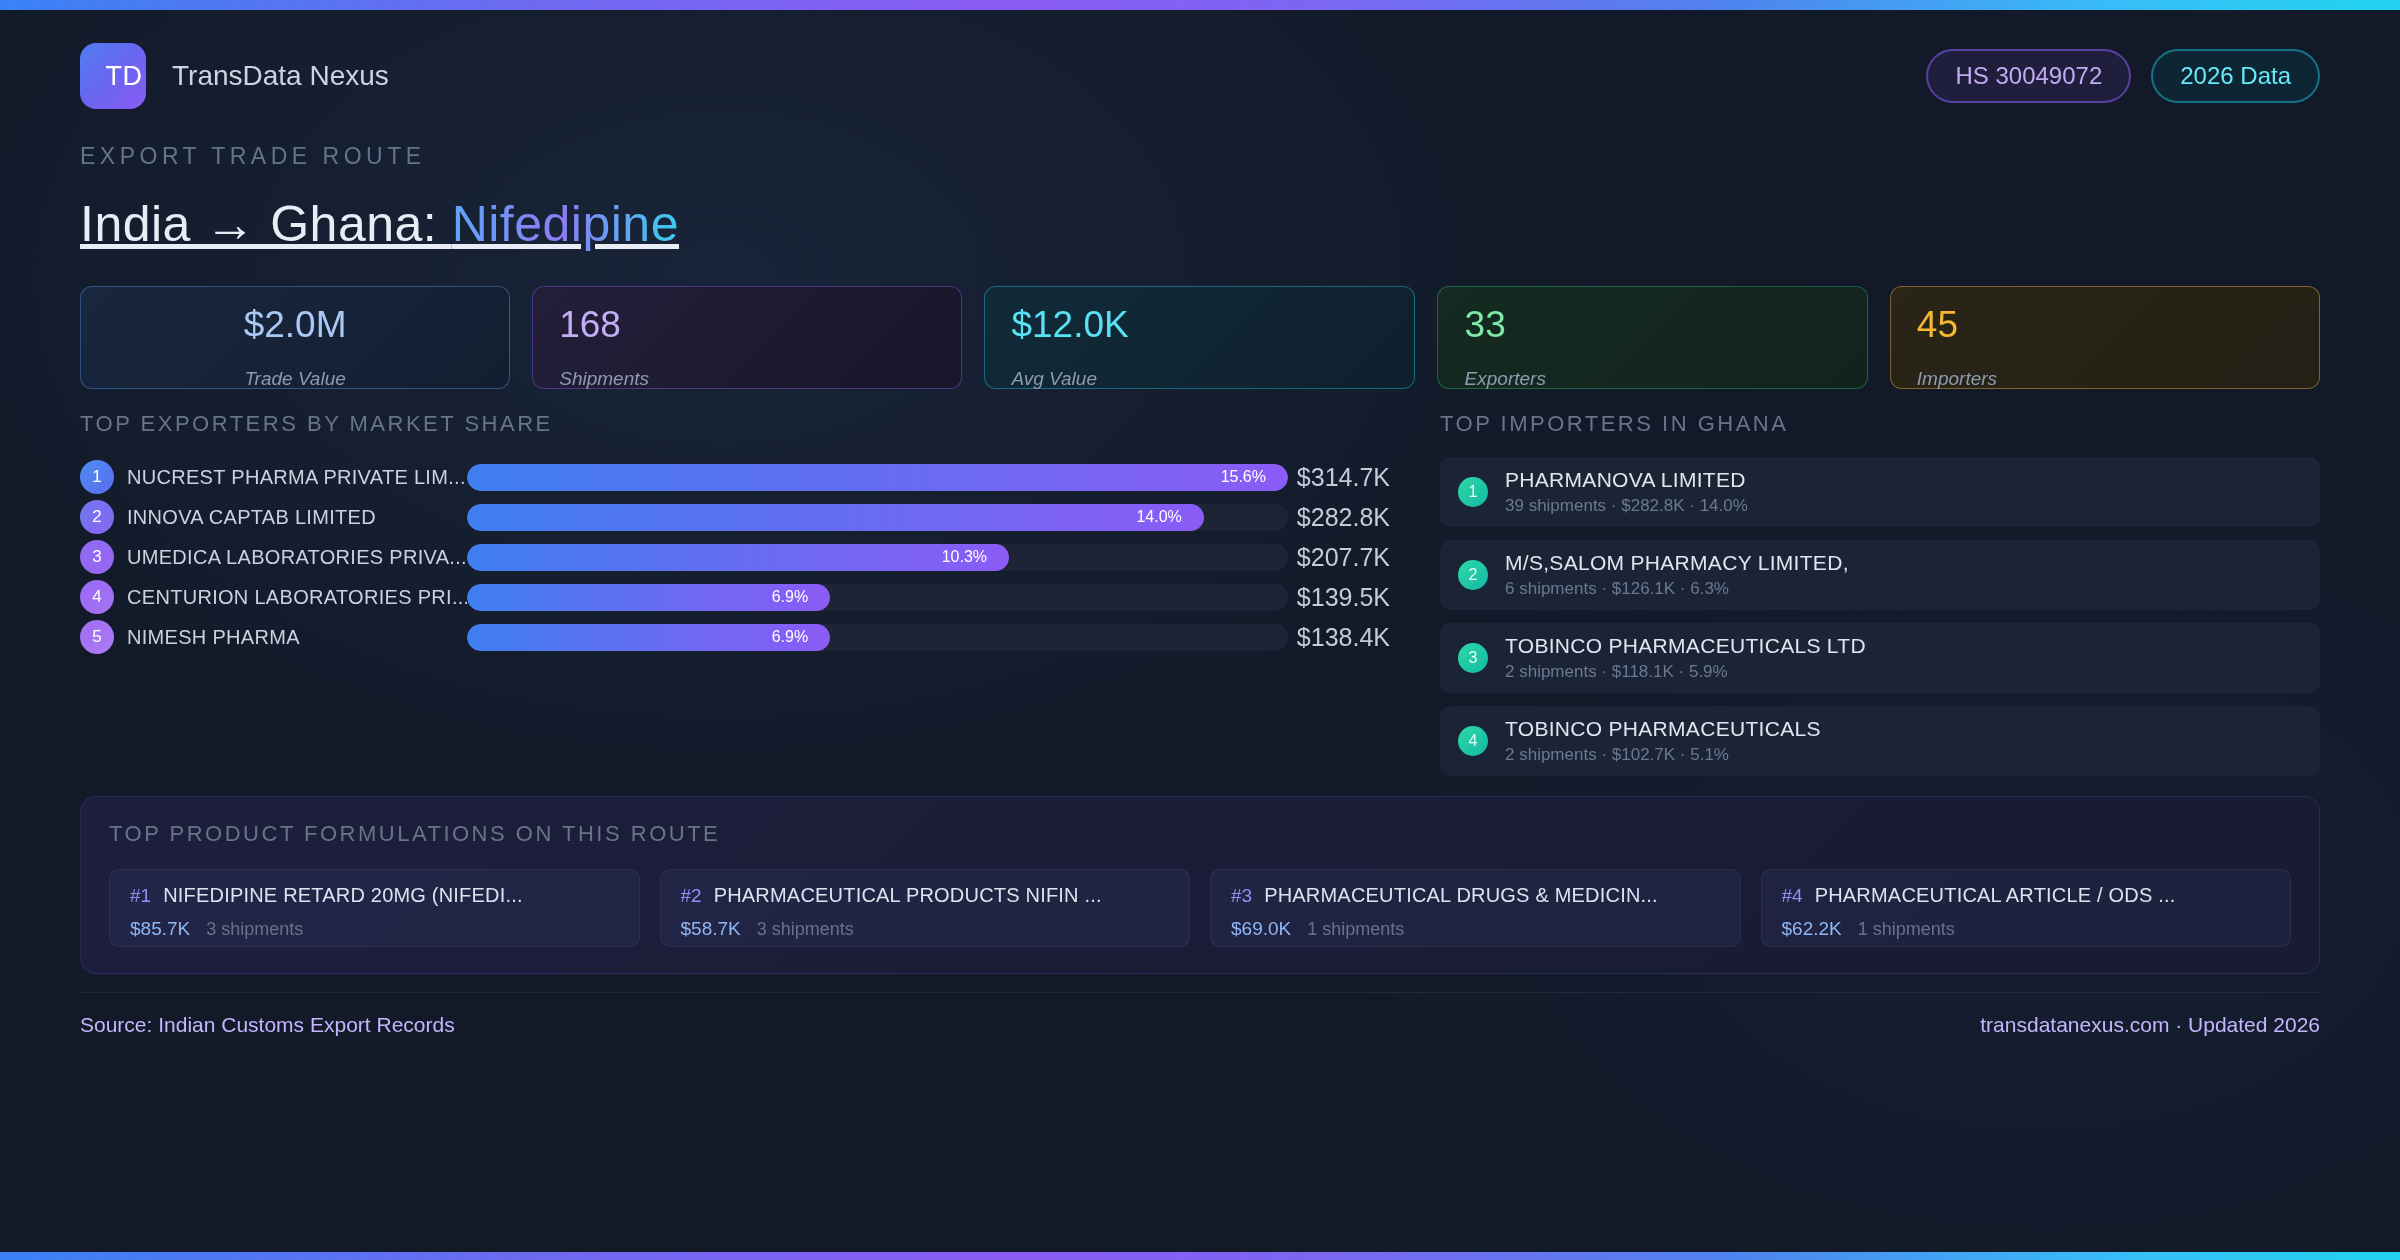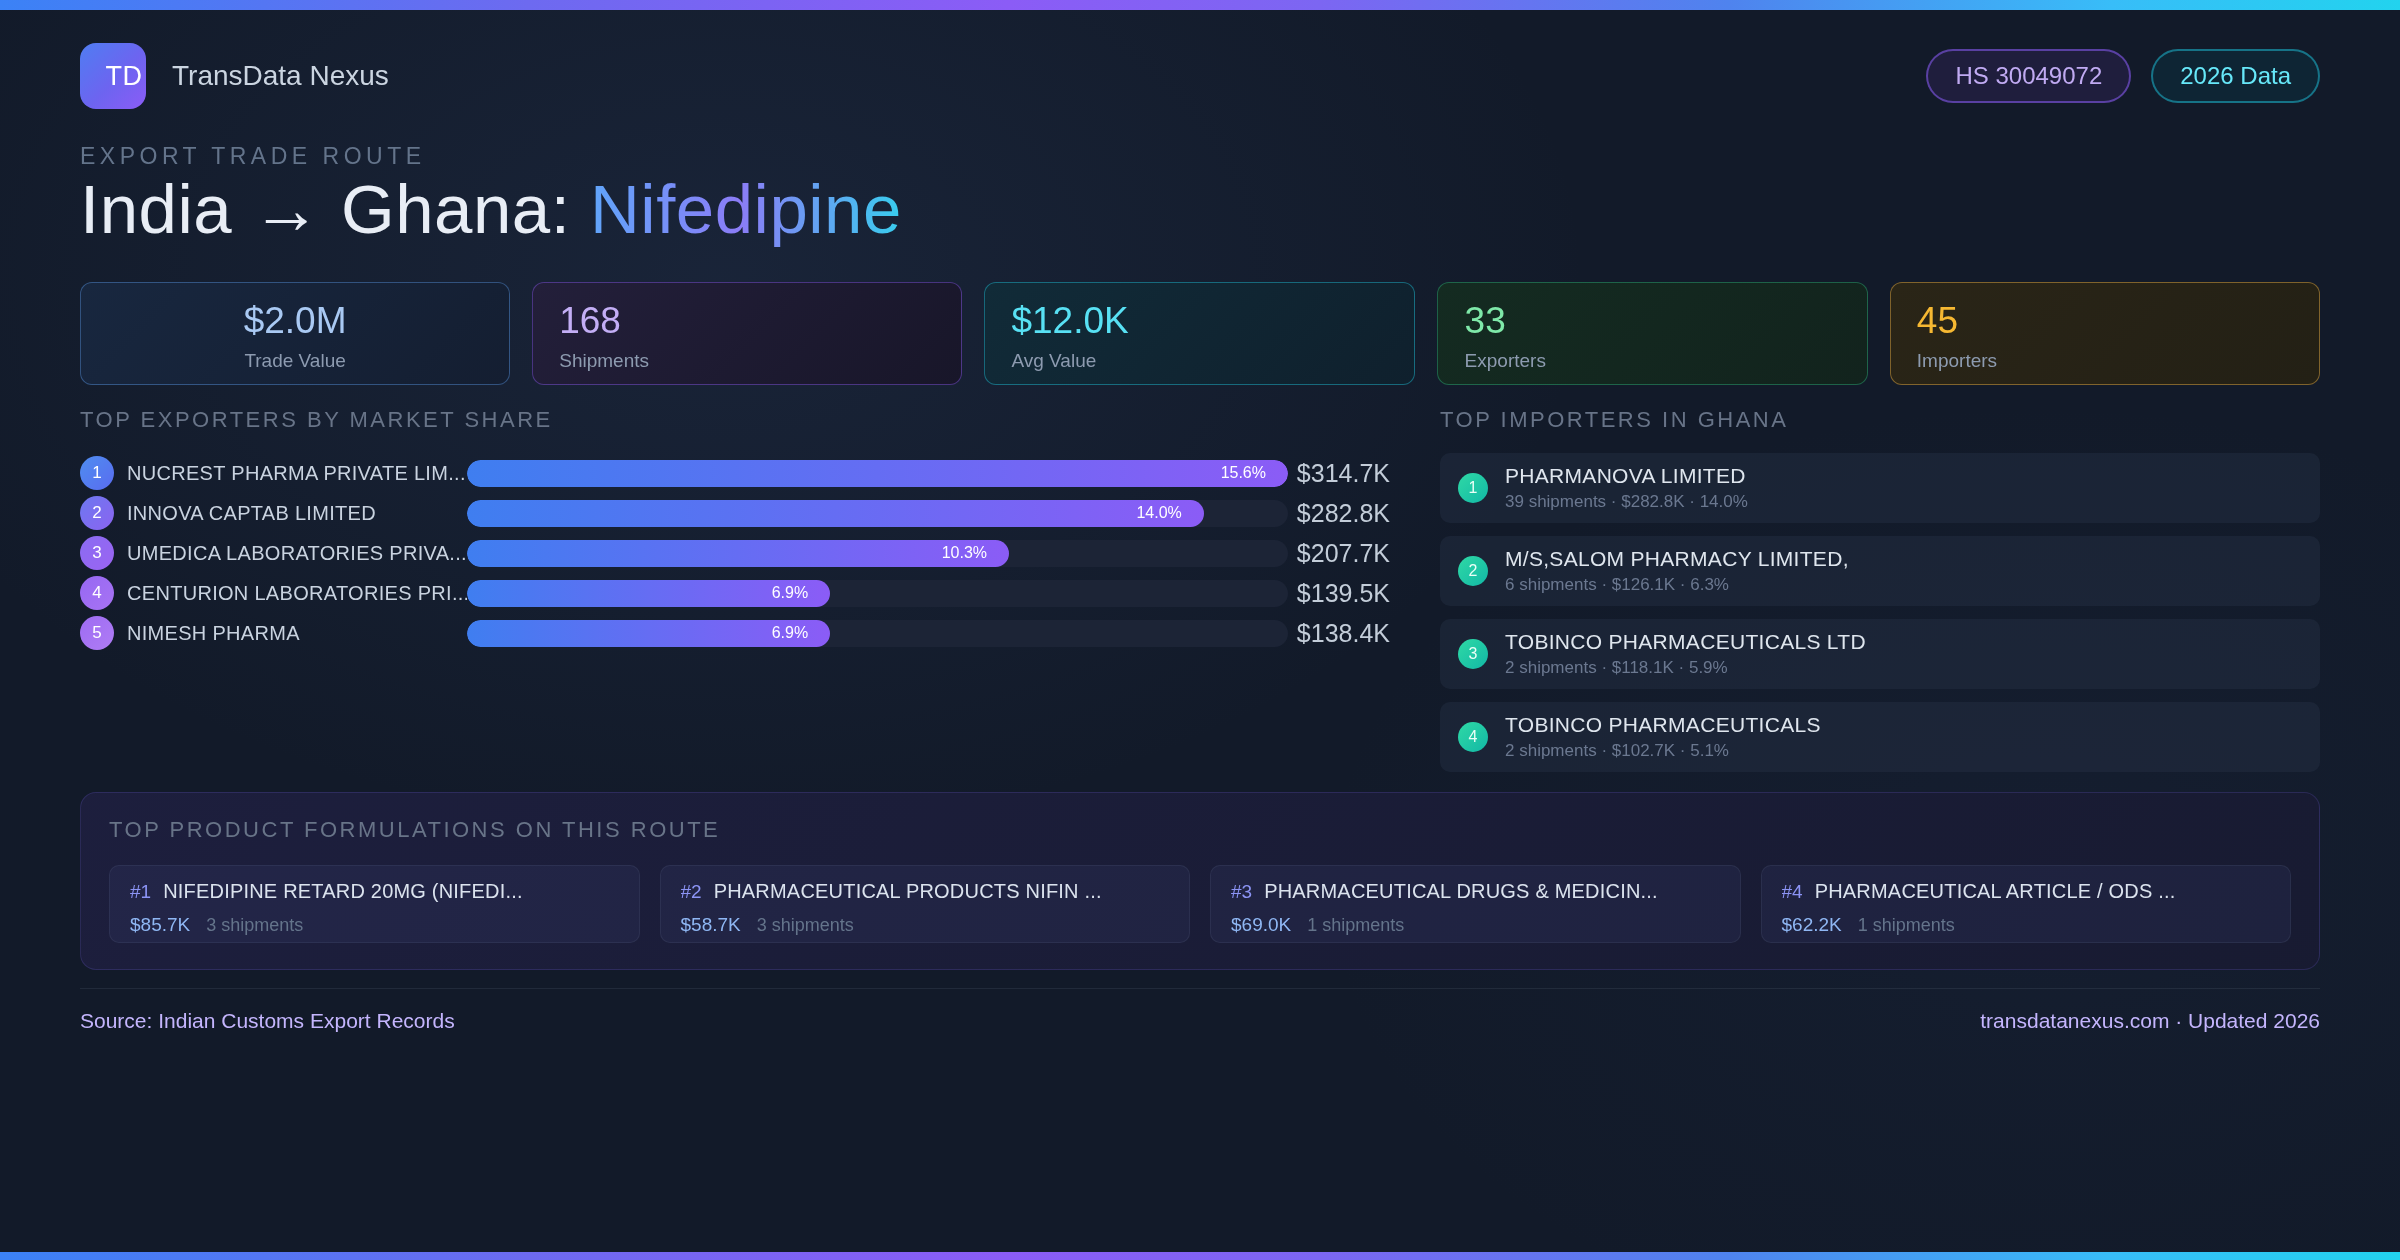--- a/index.html
+++ b/index.html
@@ -27,29 +27,29 @@
     background:linear-gradient(135deg,#4f7df2 0%,#6d64f0 55%,#8b5cf6 100%);
     color:#ffffff; font-size:27px; letter-spacing:0.5px;padding-left:22px; }
   .brand-name { margin-left:26px; font-size:28px; color:#cbd5e1; }
   .badges { display:flex; align-items:center; gap:20px; }
   .pill { border-radius:999px; padding:11px 27px; font-size:24px; }
   .pill-hs { border:2px solid rgba(139,92,246,0.55); color:#c0aaf2; background:rgba(76,45,130,0.22); }
   .pill-year { border:2px solid rgba(34,211,238,0.45); color:#67e8f9; background:rgba(10,60,74,0.35); }
 
   
   .eyebrow { margin-top:34px; font-size:23px; letter-spacing:4.5px; color:#64748b; }
-  .h1 { margin-top:0; font-size:69px; color:#e8edf5; letter-spacing:0.5px; }
+  .h1 { margin-top:25px; font-size:50px; color:#e8edf5; letter-spacing:0.5px;text-decoration:underline; }
   .h1 .product { background:linear-gradient(90deg,#60a5fa 0%,#8b7cf6 48%,#38cdee 100%);
     -webkit-background-clip:text; background-clip:text; color:transparent; }
 
   
   .stats { display:flex; gap:22px; margin-top:33px; }
   .stat-card { flex:1; height:103px; border-radius:12px; padding:17px 26px; border:1.5px solid transparent; }
   .stat-value { font-size:37px; font-weight:500; }
-  .stat-label { font-size:19px; color:#8d9bb0; margin-top:8px; }
+  .stat-label { font-size:19px; color:#8d9bb0; margin-top:22px;font-style:italic; }
   .t-blue   { border-color:rgba(96,165,250,0.38); background:linear-gradient(135deg,#18273f 0%,#141e31 100%);text-align:center; }
   .t-blue .stat-value { color:#a9c9f3; }
   .t-purple { border-color:rgba(139,92,246,0.42); background:linear-gradient(135deg,#231f3a 0%,#181629 100%); }
   .t-purple .stat-value { color:#c3aef5; }
   .t-cyan   { border-color:rgba(34,211,238,0.40); background:linear-gradient(135deg,#112b38 0%,#0f202d 100%); }
   .t-cyan .stat-value { color:#58e1f4; }
   .t-green  { border-color:rgba(52,211,153,0.35); background:linear-gradient(135deg,#142b21 0%,#12231d 100%);padding-left:27px; }
   .t-green .stat-value { color:#7fe9a9; }
   .t-amber  { border-color:rgba(217,164,65,0.50); background:linear-gradient(135deg,#2a2517 0%,#232015 100%); }
   .t-amber .stat-value { color:#f6b832; }

